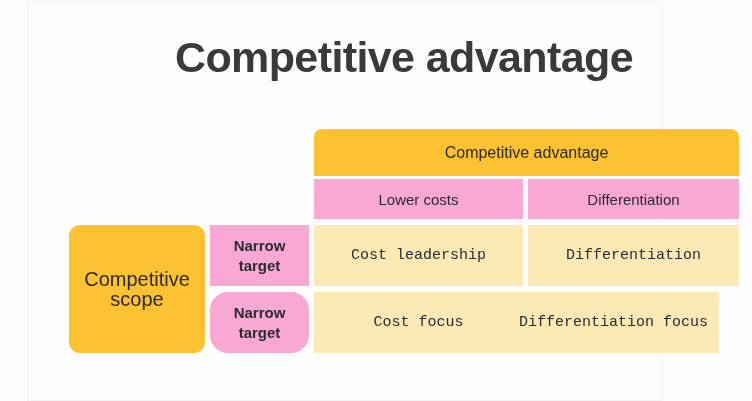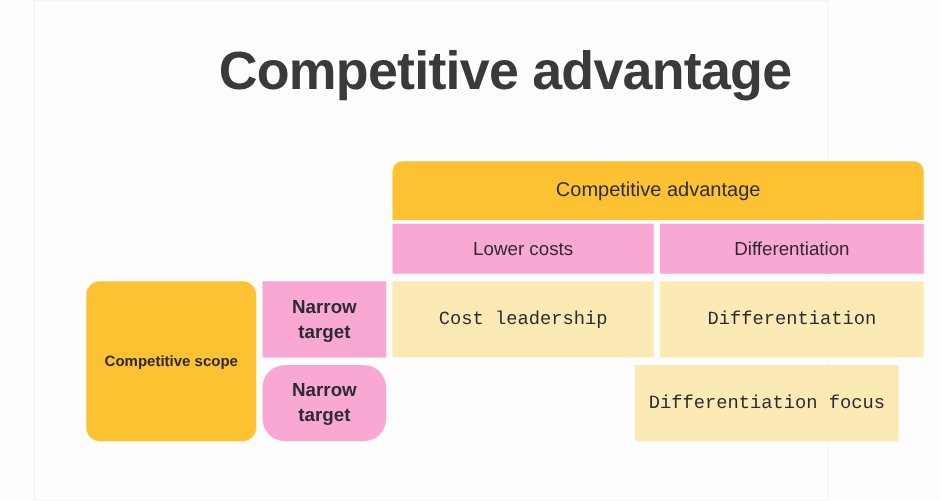--- a/index.html
+++ b/index.html
@@ -87,22 +87,22 @@
     height: 40px;
   }
 
   
   #scope-label {
     left: 41px;
     top: 224px;
     width: 136px;
     height: 128px;
     border-radius: 11px;
-    font-weight: bold;
-    font-size: 12px;
+    font-weight: normal;
+    font-size: 20px;
     line-height: 20px;
   }
 
   
   #row-header-broad {
     left: 182px;
     top: 224px;
     width: 99px;
     height: 61px;
     font-weight: bold;
@@ -172,16 +172,17 @@
     <span>
       <span>Narrow</span><br>
       <span>target</span>
     </span>
   </div>
 
   <div class="cell tone-light" id="cell-cost-leadership">Cost leadership</div>
 
   <div class="cell tone-light" id="cell-differentiation">Differentiation</div>
 
+  <div class="cell tone-light" id="cell-cost-focus">Cost focus</div>
 
   <div class="cell tone-light" id="cell-differentiation-focus">Differentiation focus</div>
 
 </div>
 
 </body></html>

